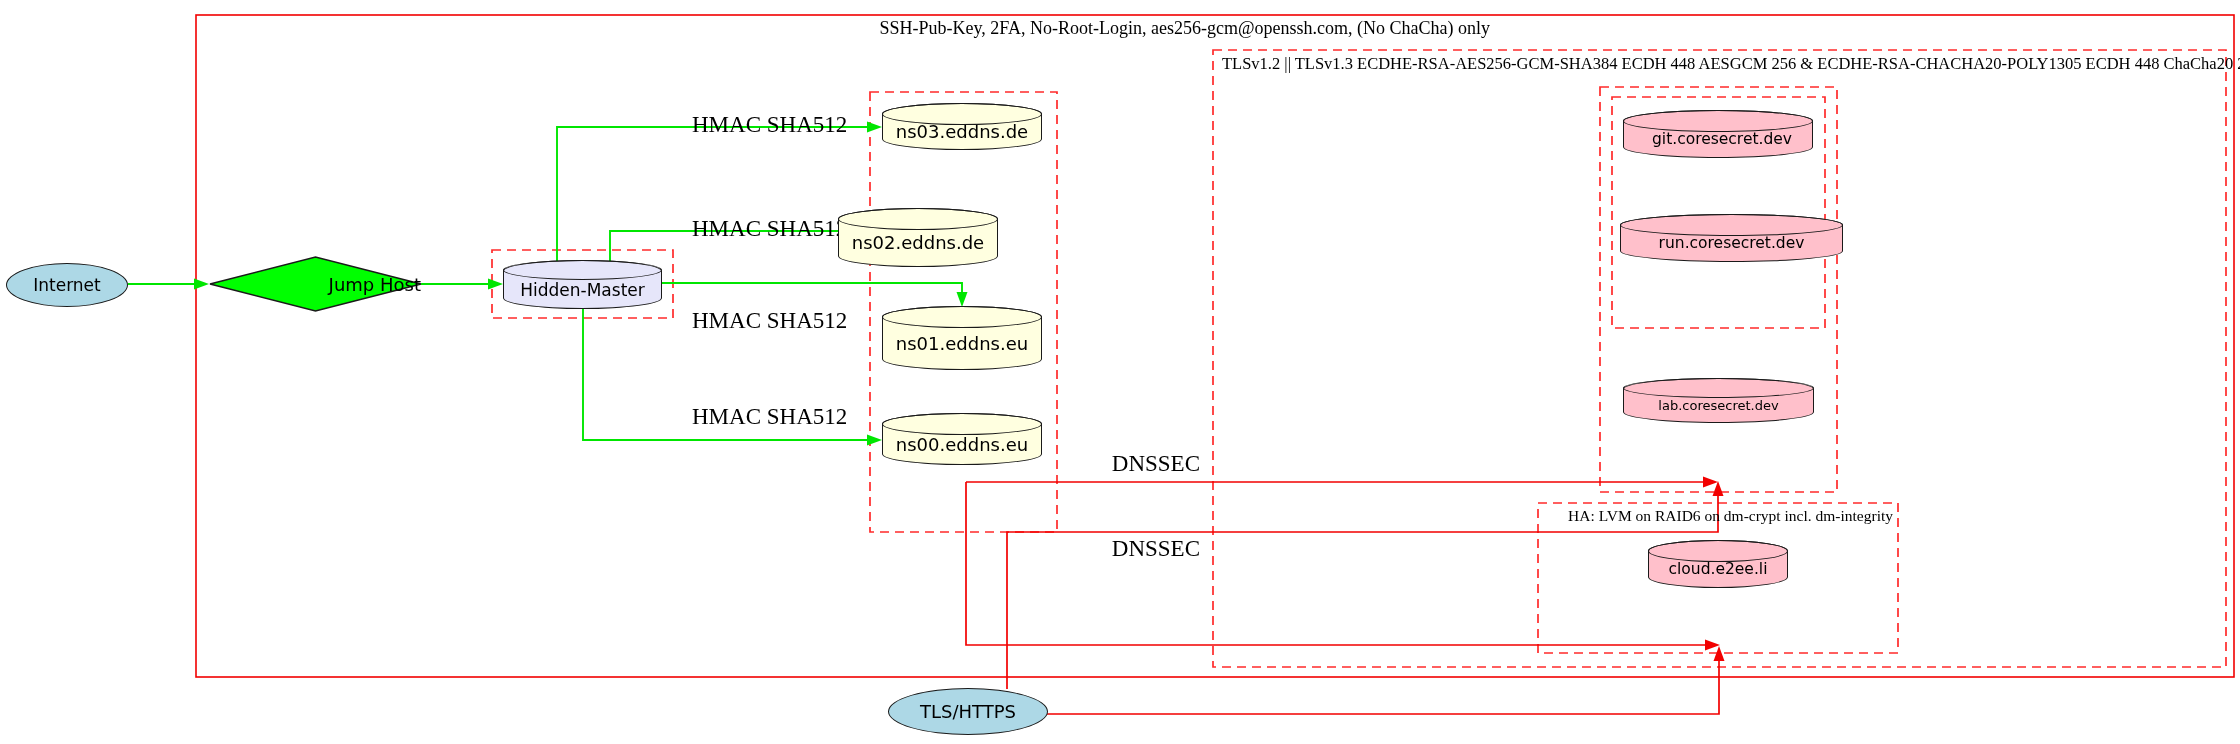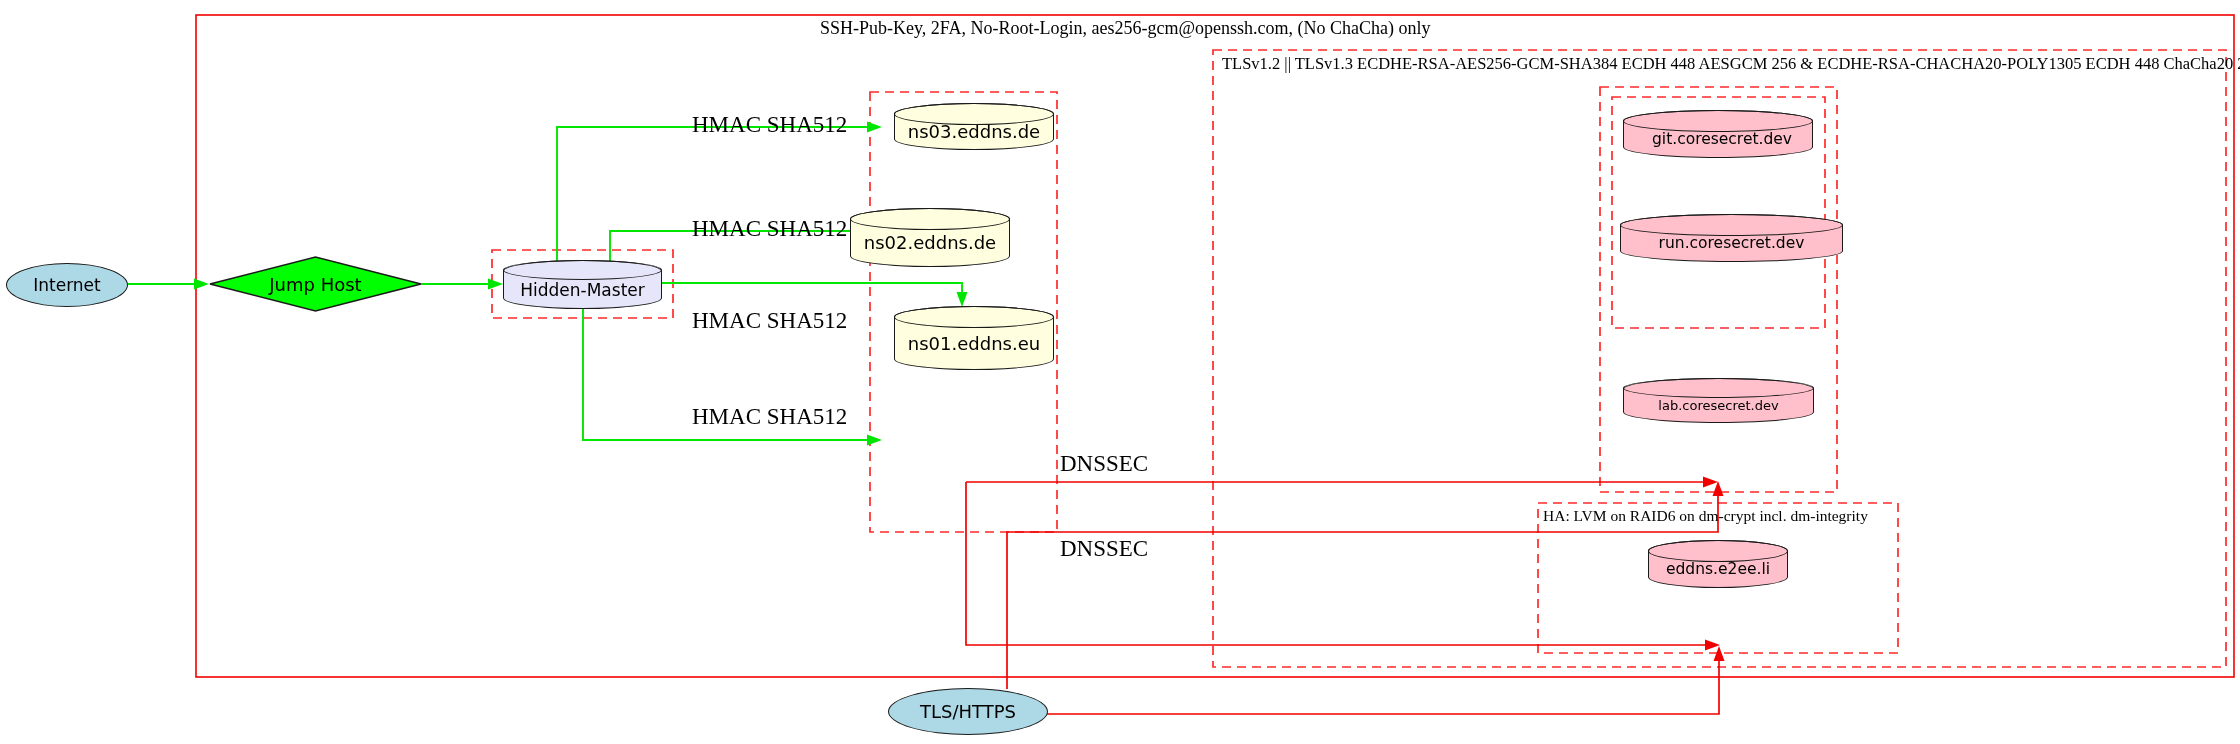--- a/index.html
+++ b/index.html
@@ -1,31 +1,31 @@
 <!DOCTYPE html>
 <html><head>
 <meta charset="utf-8">
 <style>
   html,body{margin:0;padding:0;background:#fff;}
   #stage{position:relative;width:2240px;height:744px;background:#ffffff;overflow:hidden;
          font-family:"DejaVu Sans","Liberation Sans",sans-serif;color:#000;}
   #edge-layer{position:absolute;left:0;top:0;width:2240px;height:744px;}
   .lbl{position:absolute;white-space:nowrap;}
   .serif{font-family:"Liberation Serif","DejaVu Serif",serif;}
-  .center{text-align:left;}
+  .center{text-align:right;}
   
   .ell{position:absolute;box-sizing:border-box;border:1.5px solid #1a1a1a;border-radius:50%;
        background:#add8e6;display:flex;align-items:center;justify-content:center;}
   
   .cyl{position:absolute;box-sizing:border-box;border:1.4px solid #1a1a1a;
        border-radius:50%/11px;display:flex;align-items:center;justify-content:center;
        padding-top:10px;}
   .cyl::before{content:"";position:absolute;top:-1.4px;left:-1.4px;right:-1.4px;
        height:var(--rim,20px);border:1.4px solid #1a1a1a;border-radius:50%;pointer-events:none;}
-  .fill-ylw{background:#ffffe0;margin-left:12px;}
+  .fill-ylw{background:#ffffe0;}
   .fill-pnk{background:#ffc0cb;}
   .fill-lav{background:#e6e6fa;}
   .diamond-label{position:absolute;display:flex;align-items:center;justify-content:center;}
 </style>
 </head>
 <body>
 
 <div id="stage">
 
   <svg id="edge-layer" viewBox="0 0 2240 744" xmlns="http://www.w3.org/2000/svg">
@@ -79,48 +79,51 @@
   <div class="lbl serif center" style="left:692px;top:216px;width:140px;font-size:23px;">HMAC SHA512</div>
   <div class="lbl serif center" style="left:692px;top:308px;width:140px;font-size:23px;">HMAC SHA512</div>
   <div class="lbl serif center" style="left:692px;top:404px;width:140px;font-size:23px;">HMAC SHA512</div>
   <div class="lbl serif center" style="left:1060px;top:451px;width:140px;font-size:23px;">DNSSEC</div>
   <div class="lbl serif center" style="left:1060px;top:536px;width:140px;font-size:23px;">DNSSEC</div>
 
   <div class="ell" style="left:6px;top:263px;width:122px;height:44px;font-size:17px;">
     <span>Internet</span>
   </div>
 
-  <div class="diamond-label" style="left:210px;top:257px;width:211px;height:54px;font-size:18px;">
+  <div class="diamond-label" style="left:210px;top:257px;width:211px;height:54px;font-size:18px;justify-content:flex-end;">
     <span>Jump Host</span>
   </div>
 
   <div class="cyl fill-lav" style="--rim:18px;left:503px;top:260px;width:159px;height:49px;font-size:17px;">
     <span>Hidden-Master</span>
   </div>
 
   <div class="cyl fill-ylw" style="left:882px;top:103px;width:160px;height:47px;font-size:18px;">
     <span>ns03.eddns.de</span>
   </div>
   <div class="cyl fill-ylw" style="left:838px;top:208px;width:160px;height:59px;font-size:18px;justify-content:center;">
     <span>ns02.eddns.de</span>
   </div>
   <div class="cyl fill-ylw" style="left:882px;top:306px;width:160px;height:64px;font-size:18px;">
     <span>ns01.eddns.eu</span>
   </div>
+  <div class="cyl fill-ylw" style="left:882px;top:413px;width:160px;height:52px;font-size:18px;">
+    <span>ns00.eddns.eu</span>
+  </div>
 
   <div class="cyl fill-pnk" style="left:1623px;top:110px;width:190px;height:48px;font-size:15.5px;padding-left:8px;">
     <span>git.coresecret.dev</span>
   </div>
   <div class="cyl fill-pnk" style="left:1620px;top:214px;width:223px;height:48px;font-size:15.5px;">
     <span>run.coresecret.dev</span>
   </div>
   <div class="cyl fill-pnk" style="--rim:18px;left:1623px;top:378px;width:191px;height:45px;font-size:13px;">
     <span>lab.coresecret.dev</span>
   </div>
   <div class="cyl fill-pnk" style="left:1648px;top:540px;width:140px;height:48px;font-size:15.5px;">
-    <span>eddns.e2ee.li</span>
+    <span>cloud.e2ee.li</span>
   </div>
 
   <div class="ell" style="left:888px;top:688px;width:160px;height:47px;font-size:18px;">
     <span>TLS/HTTPS</span>
   </div>
 
 </div>
 
 </body></html>

